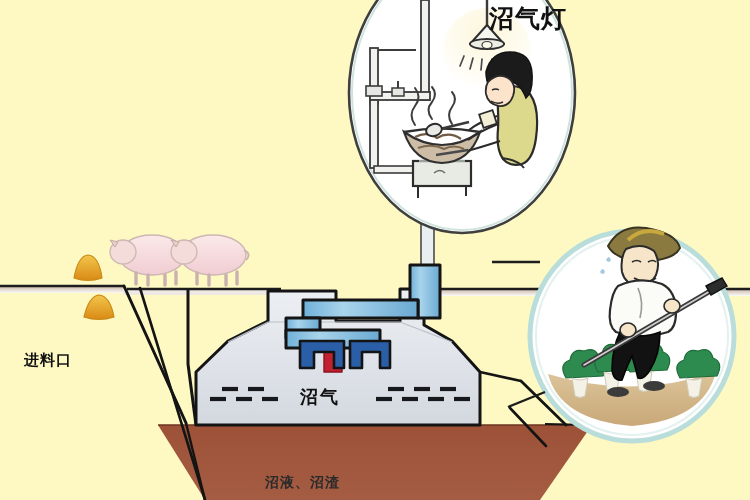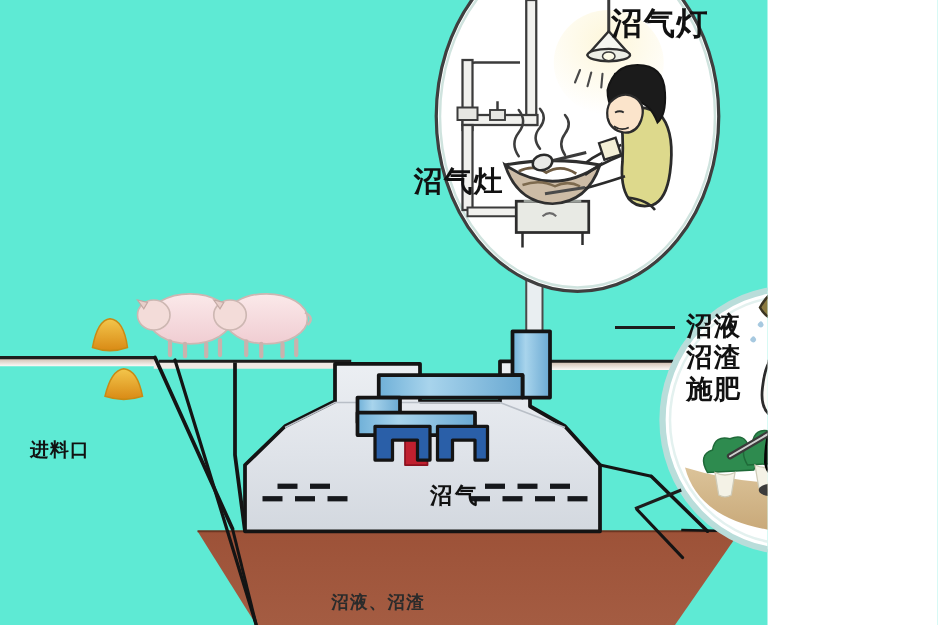--- a/index.html
+++ b/index.html
@@ -5,24 +5,24 @@
   html, body {
     margin: 0;
     padding: 0;
     background: #ffffff;
   }
   body {
     font-family: "DejaVu Sans", "Liberation Sans", sans-serif;
   }
   #stage {
     position: relative;
-    width: 614px;
+    width: 750px;
     height: 500px;
     overflow: hidden;
-    background: #5eead4;
+    background: #fef9c3;
   }
   #stage svg.layer {
     position: absolute;
     left: 0;
     top: 0;
     width: 750px;
     height: 500px;
   }
   .lbl {
     position: absolute;
@@ -30,21 +30,21 @@
     font-weight: bold;
     color: #111111;
     white-space: pre;
     line-height: 1.18;
     letter-spacing: 1px;
   }
   #lbl-lamp      { left: 489px; top: 4px;   font-size: 25px; }
   #lbl-stove     { left: 331px; top: 133px; font-size: 23px; }
   #lbl-inlet     { left: 24px;  top: 352px; font-size: 15px; }
   #lbl-outlet    { left: 618px; top: 440px; font-size: 21px; }
-  #lbl-biogas    { left: 300px; top: 386px; font-size: 18px; letter-spacing:2px;margin-left:44px;}
+  #lbl-biogas    { left: 300px; top: 386px; font-size: 18px; letter-spacing:2px;}
   #lbl-slurry    { left: 549px; top: 249px; font-size: 21px; letter-spacing:1px; }
   #lbl-bottom    { left: 265px; top: 474px; font-size: 14px; color:#2b2b2b; }
   #lbl-pit {
     left: 249px; top: 419px;
     font-size: 33px;
     font-weight: bold;
     color: #d6245c;
     letter-spacing: 3px;
     text-shadow:
       -2px -2px 0 #f7dbe4,  2px -2px 0 #f7dbe4,
@@ -331,25 +331,23 @@
     </g>
 
     <g stroke="#1d1d1d" fill="none">
       <path d="M540,262 L492,262" stroke-width="2.4"></path>
       <path d="M545,392 L508,407" stroke-width="2.4"></path>
     </g>
   </svg>
 
   <div class="lbl" id="lbl-lamp">沼气灯</div>
 
-  <div class="lbl" id="lbl-stove">沼气灶</div>
 
   <div class="lbl" id="lbl-inlet">进料口</div>
 
 
   <div class="lbl" id="lbl-biogas">沼气</div>
 
 
   <div class="lbl" id="lbl-bottom">沼液、沼渣</div>
 
-  <div class="lbl" id="lbl-slurry"><span>沼液</span><br><span>沼渣</span><br><span>施肥</span></div>
 
 </div>
 
 </body></html>

